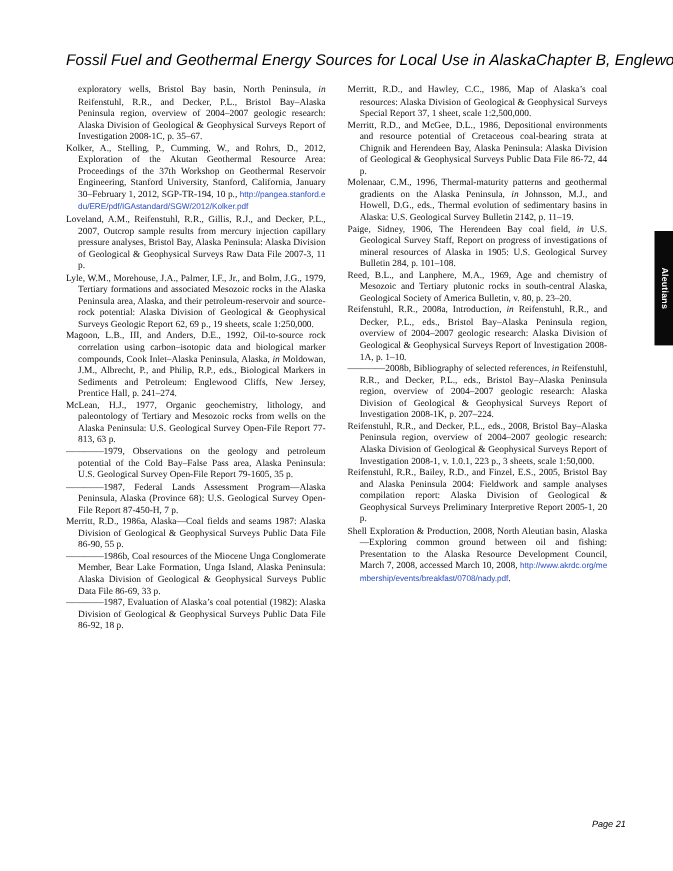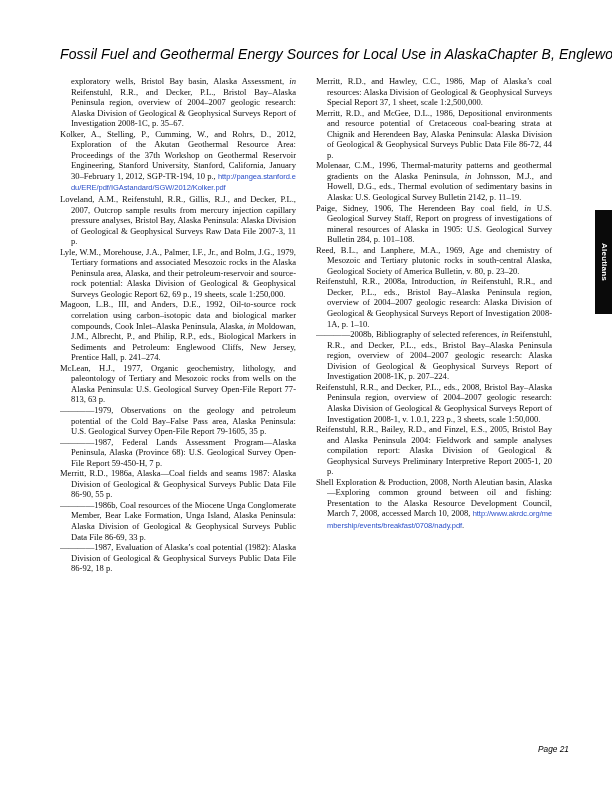--- a/index.html
+++ b/index.html
@@ -121,28 +121,28 @@
 
 <div class="page">
 
   <div class="running-head">
     <span class="rh-left">Fossil Fuel and Geothermal Energy Sources for Local Use in Alaska</span>
     <span class="rh-right">Chapter B, Englewood</span>
   </div>
 
   <div class="columns">
     <div class="col" id="col-0">
-        <p class="ref cont"><span>exploratory wells, Bristol Bay basin, Alaska Assessment, </span><span class="it">in</span><span> Reifenstuhl, R.R., and Decker, P.L., Bristol Bay–Alaska Peninsula region, overview of 2004–2007 geologic research: Alaska Division of Geological &amp; Geophysical Surveys Report of Investigation 2008-1C, p. 35–67.</span></p>
+        <p class="ref cont"><span>exploratory wells, Bristol Bay basin, North Peninsula, </span><span class="it">in</span><span> Reifenstuhl, R.R., and Decker, P.L., Bristol Bay–Alaska Peninsula region, overview of 2004–2007 geologic research: Alaska Division of Geological &amp; Geophysical Surveys Report of Investigation 2008-1C, p. 35–67.</span></p>
         <p class="ref"><span>Kolker, A., Stelling, P., Cumming, W., and Rohrs, D., 2012, Exploration of the Akutan Geothermal Resource Area: Proceedings of the 37th Workshop on Geothermal Reservoir Engineering, Stanford University, Stanford, California, January 30–February 1, 2012, SGP-TR-194, 10 p., </span><a class="url" style="text-decoration: none;">http://pangea.stanford.edu/ERE/pdf/IGAstandard/SGW/2012/Kolker.pdf</a></p>
         <p class="ref"><span>Loveland, A.M., Reifenstuhl, R.R., Gillis, R.J., and Decker, P.L., 2007, Outcrop sample results from mercury injection capillary pressure analyses, Bristol Bay, Alaska Peninsula: Alaska Division of Geological &amp; Geophysical Surveys Raw Data File 2007-3, 11 p.</span></p>
         <p class="ref"><span>Lyle, W.M., Morehouse, J.A., Palmer, I.F., Jr., and Bolm, J.G., 1979, Tertiary formations and associated Mesozoic rocks in the Alaska Peninsula area, Alaska, and their petroleum-reservoir and source-rock potential: Alaska Division of Geological &amp; Geophysical Surveys Geologic Report 62, 69 p., 19 sheets, scale 1:250,000.</span></p>
         <p class="ref"><span>Magoon, L.B., III, and Anders, D.E., 1992, Oil-to-source rock correlation using carbon–isotopic data and biological marker compounds, Cook Inlet–Alaska Peninsula, Alaska, </span><span class="it">in</span><span> Moldowan, J.M., Albrecht, P., and Philip, R.P., eds., Biological Markers in Sediments and Petroleum: Englewood Cliffs, New Jersey, Prentice Hall, p. 241–274.</span></p>
         <p class="ref"><span>McLean, H.J., 1977, Organic geochemistry, lithology, and paleontology of Tertiary and Mesozoic rocks from wells on the Alaska Peninsula: U.S. Geological Survey Open-File Report 77-813, 63 p.</span></p>
         <p class="ref"><span>————1979, Observations on the geology and petroleum potential of the Cold Bay–False Pass area, Alaska Peninsula: U.S. Geological Survey Open-File Report 79-1605, 35 p.</span></p>
-        <p class="ref"><span>————1987, Federal Lands Assessment Program—Alaska Peninsula, Alaska (Province 68): U.S. Geological Survey Open-File Report 59-450-H, 7 p.</span></p>
+        <p class="ref"><span>————1987, Federal Lands Assessment Program—Alaska Peninsula, Alaska (Province 68): U.S. Geological Survey Open-File Report 87-450-H, 7 p.</span></p>
         <p class="ref"><span>Merritt, R.D., 1986a, Alaska—Coal fields and seams 1987: Alaska Division of Geological &amp; Geophysical Surveys Public Data File 86-90, 55 p.</span></p>
         <p class="ref"><span>————1986b, Coal resources of the Miocene Unga Conglomerate Member, Bear Lake Formation, Unga Island, Alaska Peninsula: Alaska Division of Geological &amp; Geophysical Surveys Public Data File 86-69, 33 p.</span></p>
         <p class="ref"><span>————1987, Evaluation of Alaska’s coal potential (1982): Alaska Division of Geological &amp; Geophysical Surveys Public Data File 86-92, 18 p.</span></p>
       </div>
     <div class="col" id="col-1">
         <p class="ref"><span>Merritt, R.D., and Hawley, C.C., 1986, Map of Alaska’s coal resources: Alaska Division of Geological &amp; Geophysical Surveys Special Report 37, 1 sheet, scale 1:2,500,000.</span></p>
         <p class="ref"><span>Merritt, R.D., and McGee, D.L., 1986, Depositional environments and resource potential of Cretaceous coal-bearing strata at Chignik and Herendeen Bay, Alaska Peninsula: Alaska Division of Geological &amp; Geophysical Surveys Public Data File 86-72, 44 p.</span></p>
         <p class="ref"><span>Molenaar, C.M., 1996, Thermal-maturity patterns and geothermal gradients on the Alaska Peninsula, </span><span class="it">in</span><span> Johnsson, M.J., and Howell, D.G., eds., Thermal evolution of sedimentary basins in Alaska: U.S. Geological Survey Bulletin 2142, p. 11–19.</span></p>
         <p class="ref"><span>Paige, Sidney, 1906, The Herendeen Bay coal field, </span><span class="it">in</span><span> U.S. Geological Survey Staff, Report on progress of investigations of mineral resources of Alaska in 1905: U.S. Geological Survey Bulletin 284, p. 101–108.</span></p>
         <p class="ref"><span>Reed, B.L., and Lanphere, M.A., 1969, Age and chemistry of Mesozoic and Tertiary plutonic rocks in south-central Alaska, Geological Society of America Bulletin, v. 80, p. 23–20.</span></p>

